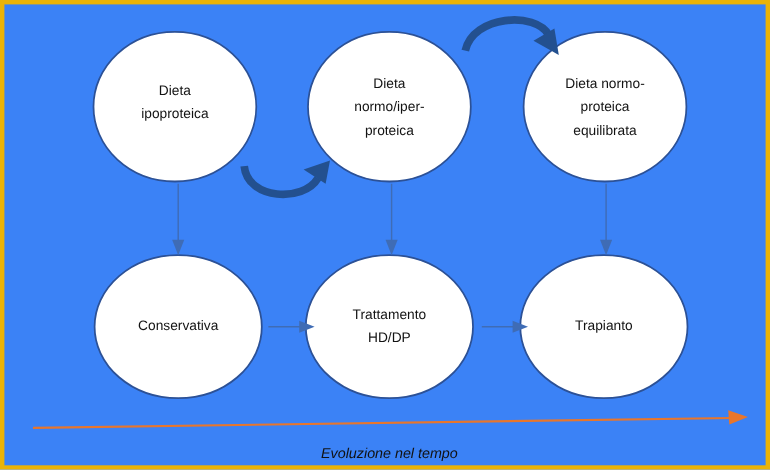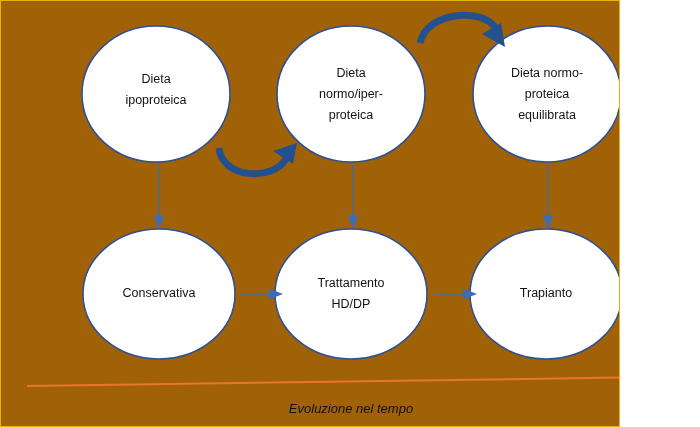--- a/index.html
+++ b/index.html
@@ -5,24 +5,24 @@
   html, body {
     margin: 0;
     padding: 0;
     background: #ffffff;
   }
   body {
     font-family: "Liberation Sans", sans-serif;
   }
   #canvas {
     position: relative;
-    width: 620px;
+    width: 700px;
     height: 427px;
-    background: #a16207;
-    border: 1px solid #eab308;
+    background: #3b82f6;
+    border: 4px solid #eab308;
     box-sizing: border-box;
     overflow: hidden;
   }
   #diagram-svg {
     position: absolute;
     left: 0;
     top: 0;
     width: 700px;
     height: 427px;
   }

